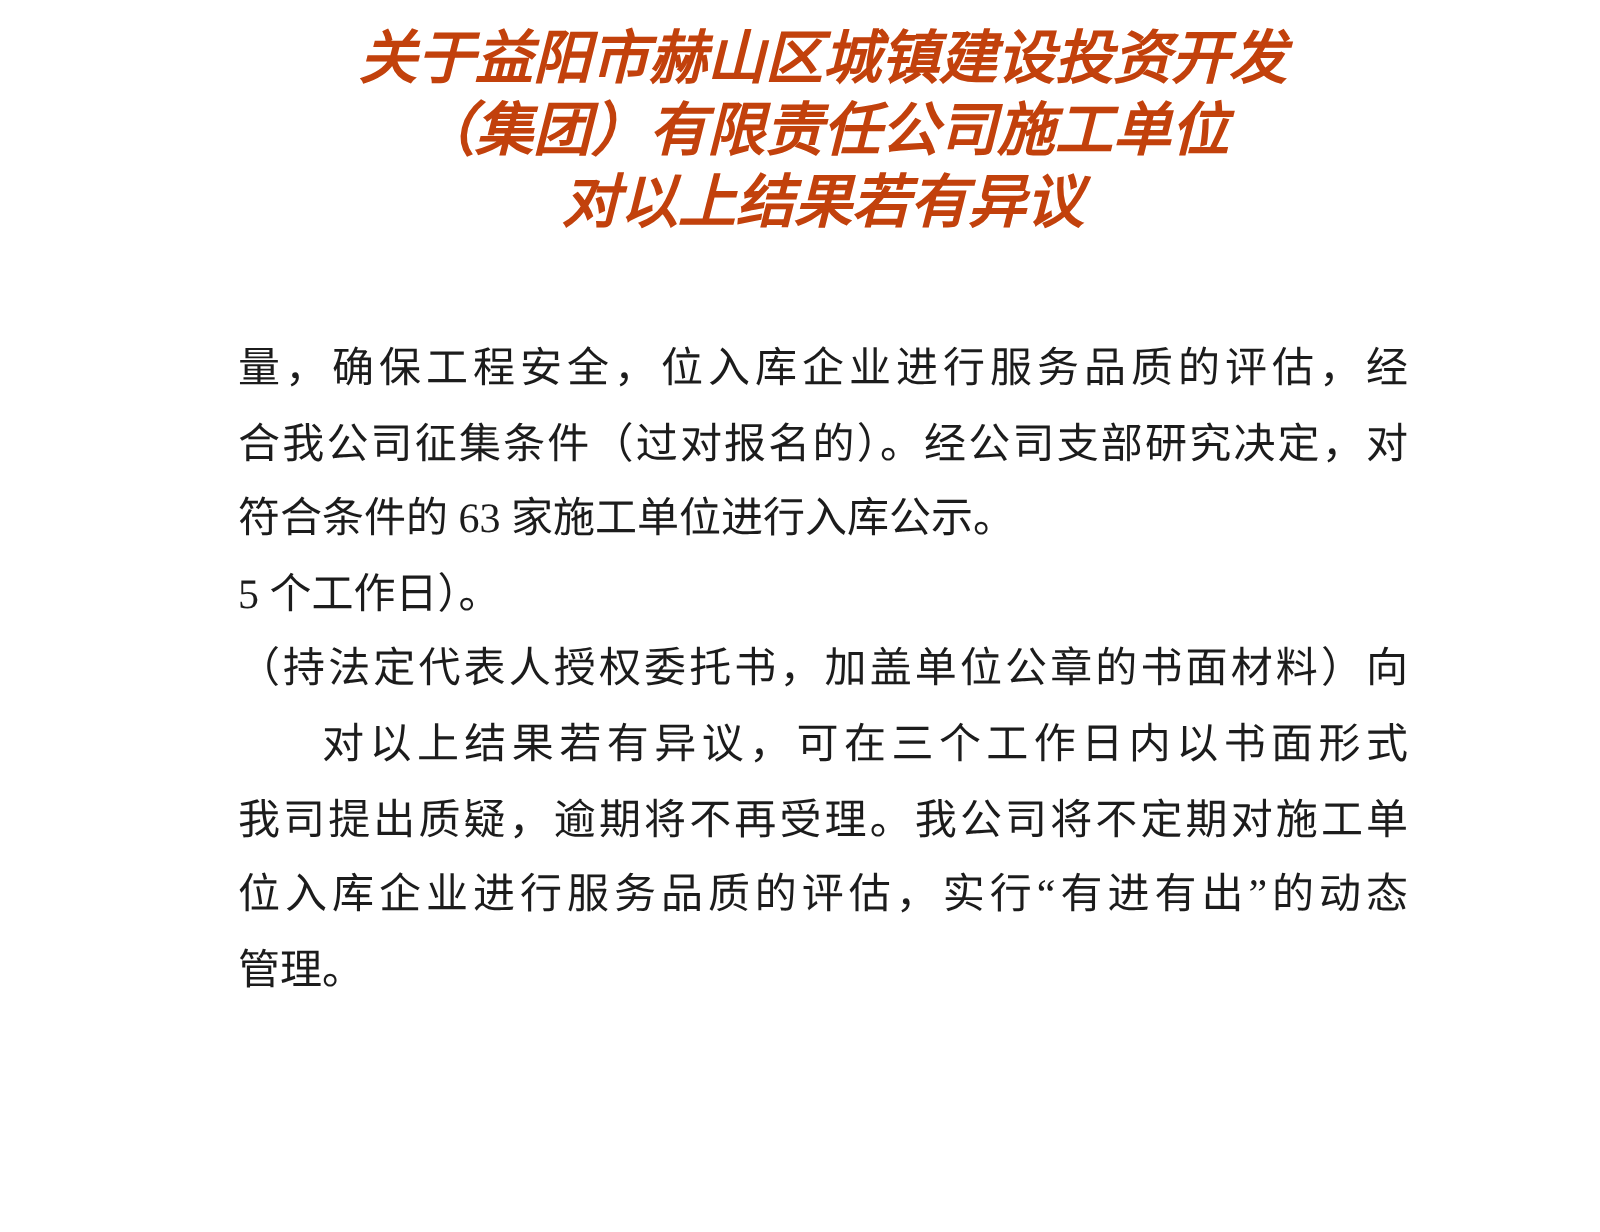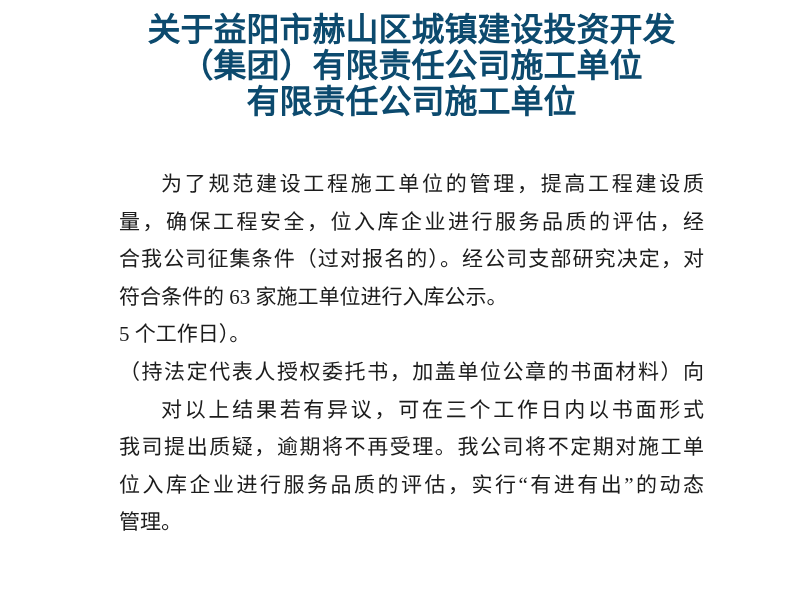--- a/index.html
+++ b/index.html
@@ -14,24 +14,25 @@
   .inner {
     box-sizing: border-box;
     width: 100%;
     height: 100%;
     padding: 12px 96px 0 119px;
   }
   .title {
     margin: 0;
     font-family: "Liberation Sans", sans-serif;
     font-weight: 700;
-    font-size: 33px;
+    font-size: 29px;
     line-height: 36px;
     text-align: center;
-    color: #0c4a6e;
+    color: #c2410c;
+    font-style: italic;
   }
   .title-line { white-space: nowrap; }
   .doc-body {
     margin-top: 46px;
     font-family: "Liberation Serif", serif;
     font-size: 21px;
     line-height: 37.6px;
     color: #1c1c1c;
   }
   .line {
@@ -44,25 +45,24 @@
 </style>
 </head>
 <body>
 
 <div class="page">
   <div class="inner">
 
     <h1 class="title">
       <div class="title-line">关于益阳市赫山区城镇建设投资开发</div>
       <div class="title-line">（集团）有限责任公司施工单位</div>
-      <div class="title-line">有限责任公司施工单位</div>
+      <div class="title-line">对以上结果若有异议</div>
     </h1>
 
     <div class="doc-body">
-      <p class="line indent j">为了规范建设工程施工单位的管理，提高工程建设质</p>
       <p class="line j">量，确保工程安全，位入库企业进行服务品质的评估，经</p>
       <p class="line j">合我公司征集条件（过对报名的）。经公司支部研究决定，对</p>
       <p class="line">符合条件的 63 家施工单位进行入库公示。</p>
       <p class="line">5 个工作日）。</p>
       <p class="line j">（持法定代表人授权委托书，加盖单位公章的书面材料）向</p>
       <p class="line indent j">对以上结果若有异议，可在三个工作日内以书面形式</p>
       <p class="line j">我司提出质疑，逾期将不再受理。我公司将不定期对施工单</p>
       <p class="line j">位入库企业进行服务品质的评估，实行“有进有出”的动态</p>
       <p class="line">管理。</p>
     </div>

